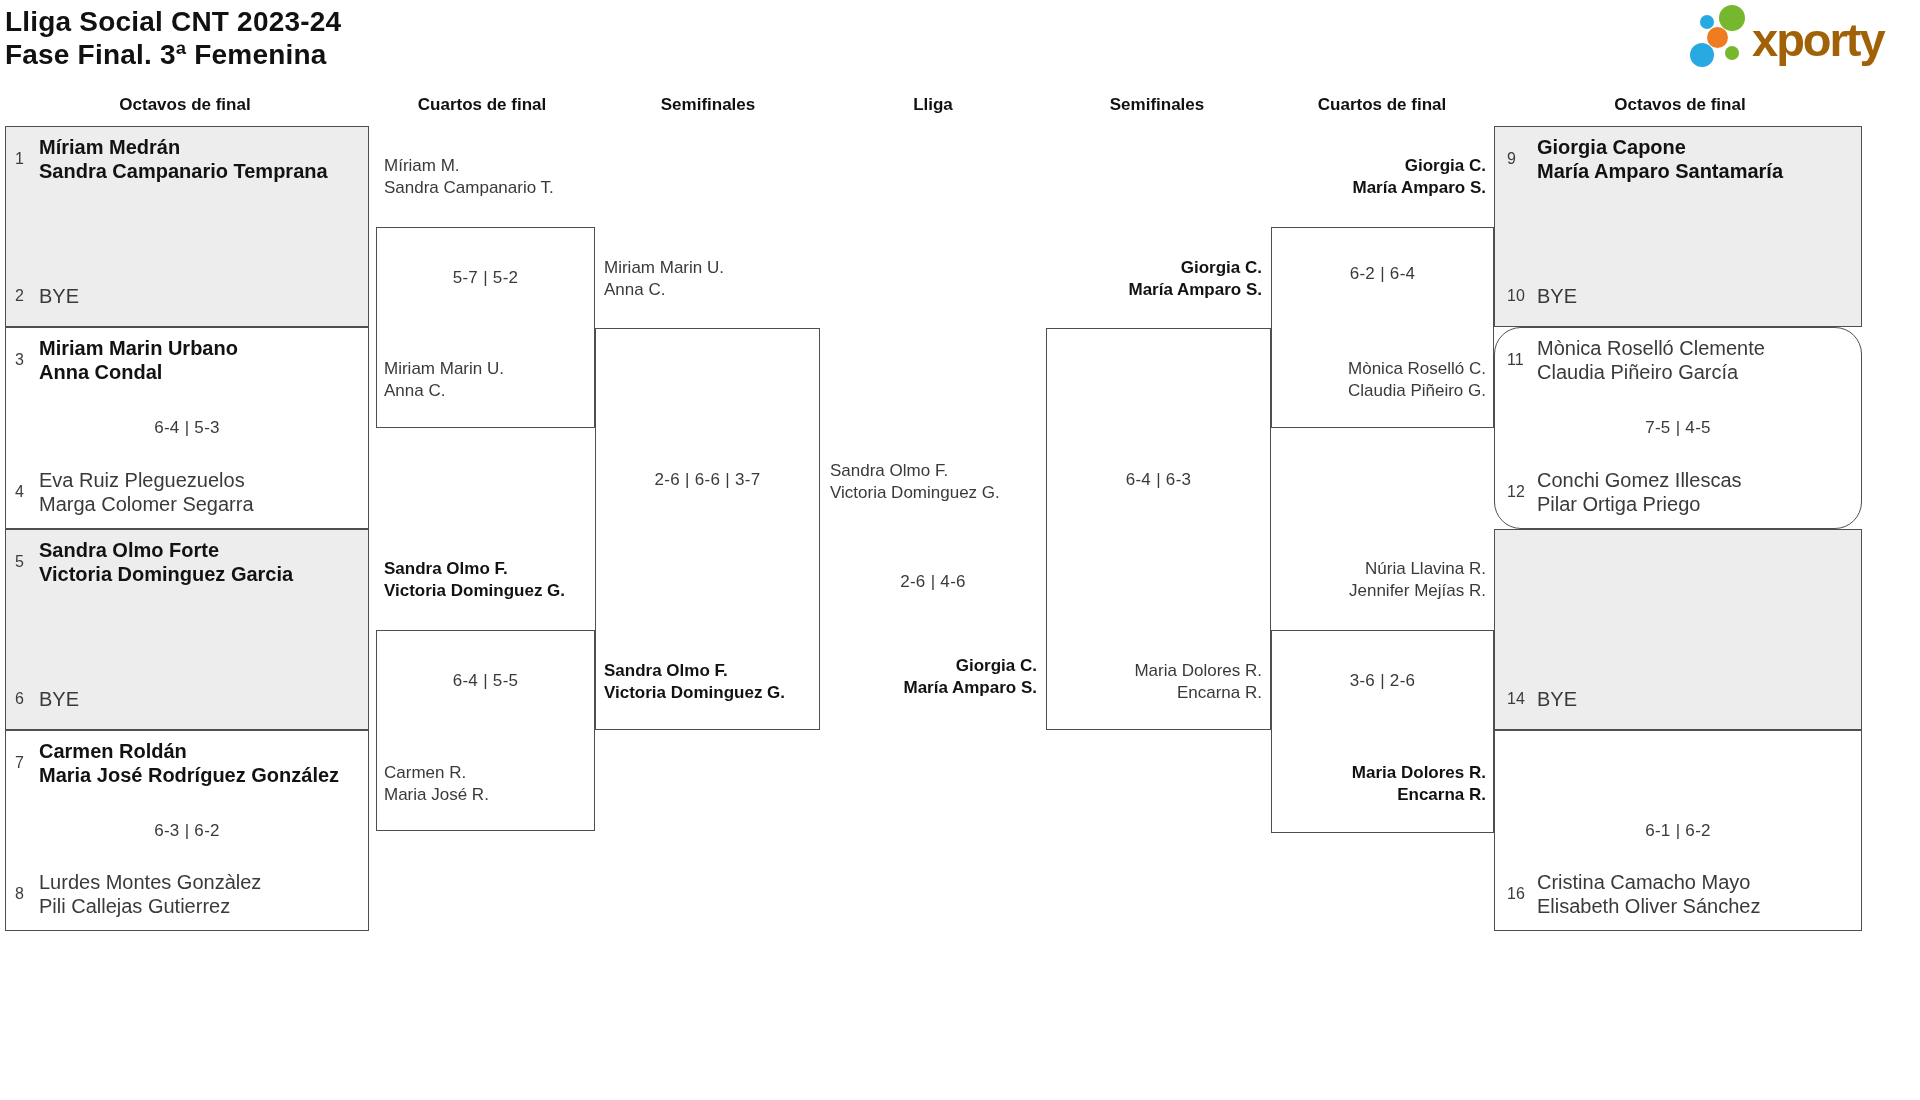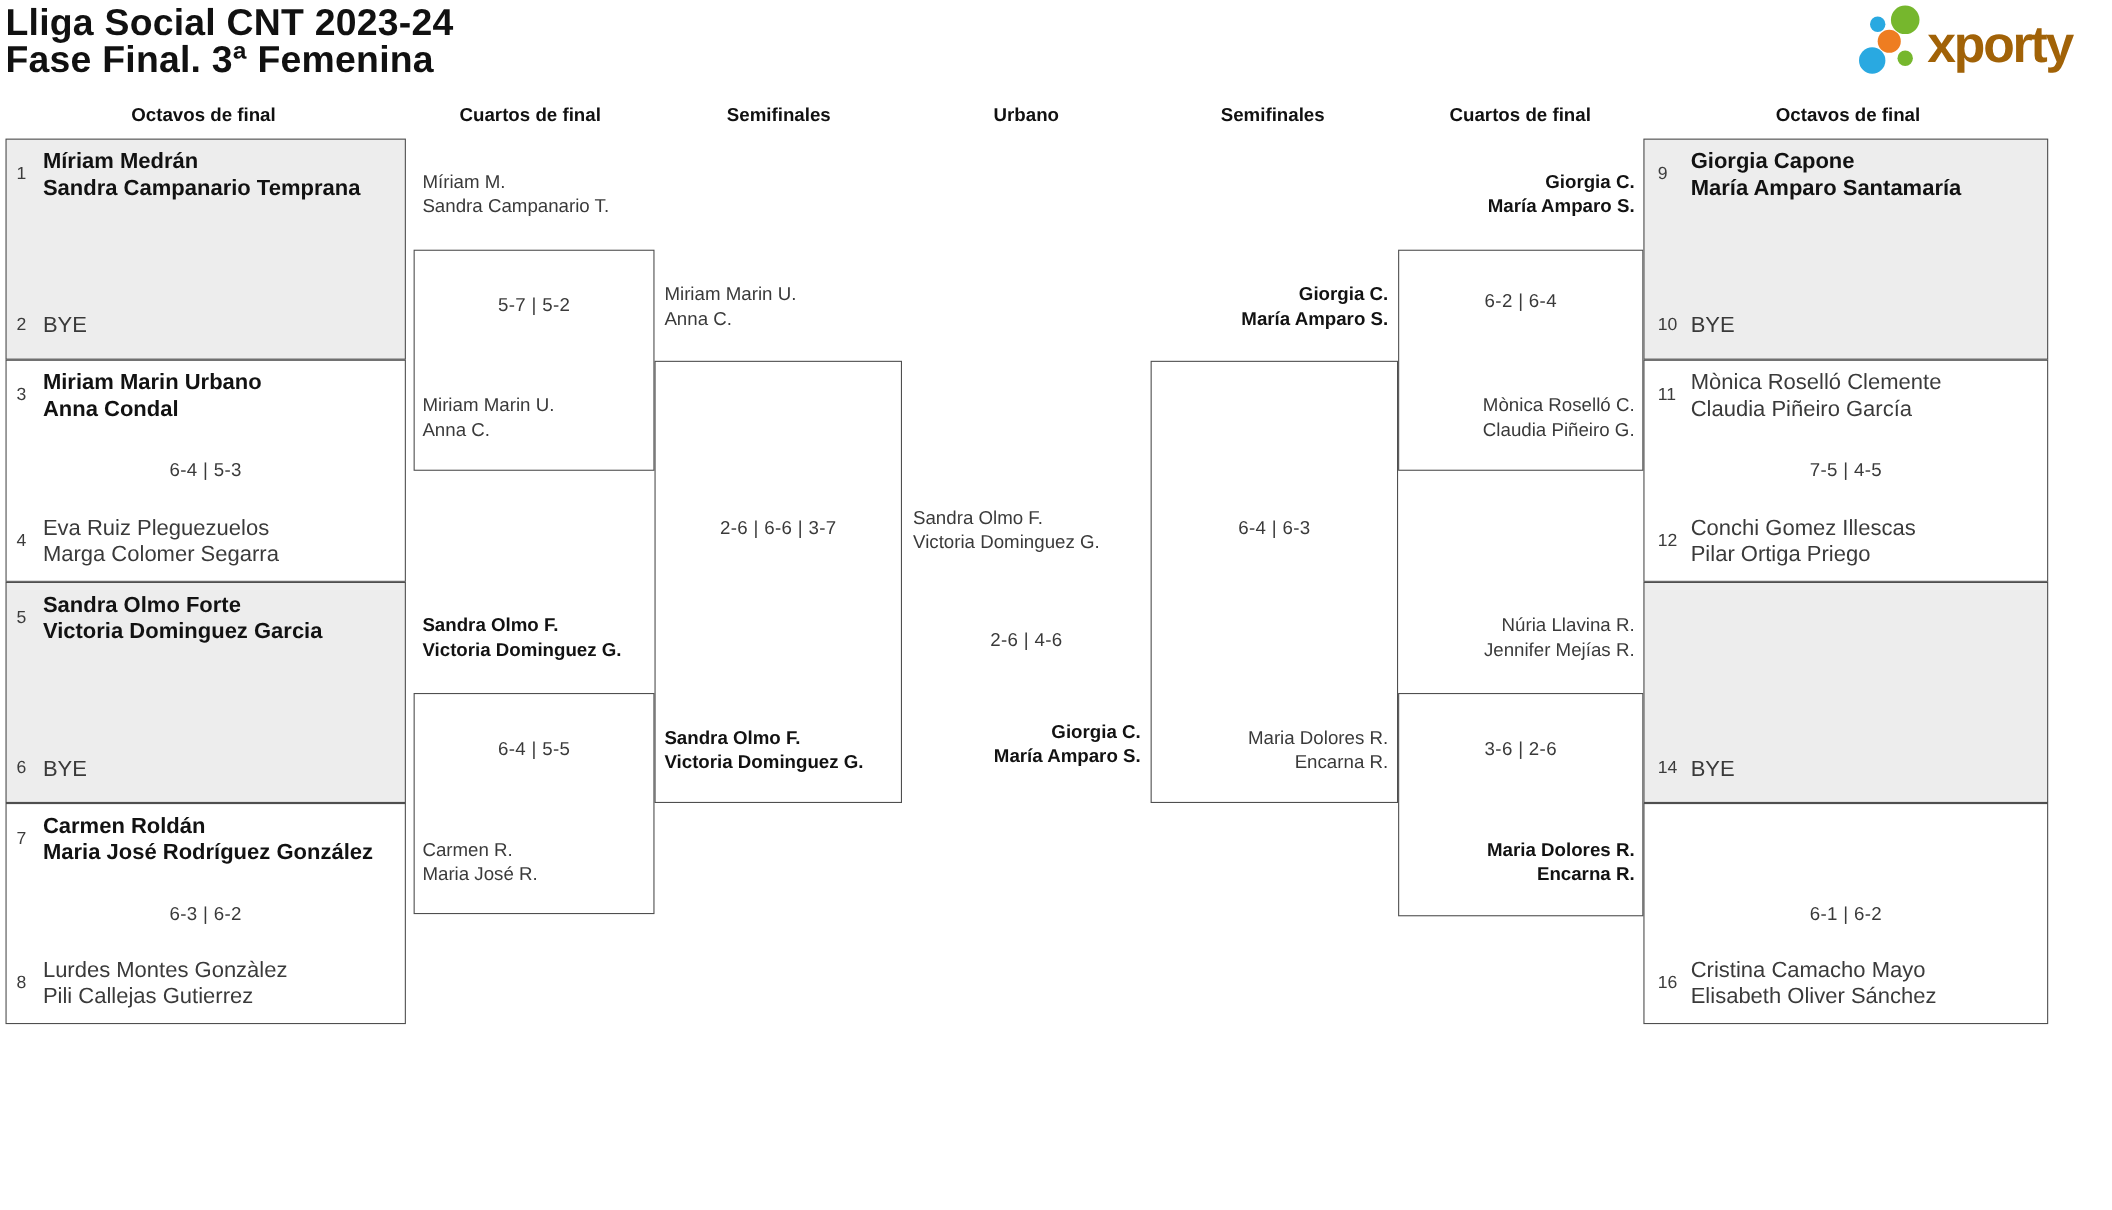--- a/index.html
+++ b/index.html
@@ -4,21 +4,21 @@
 <style>
   html,body { margin:0; padding:0; background:#ffffff; }
   #stage {
     position:relative; width:1920px; height:1100px; background:#ffffff;
     font-family:"Liberation Sans","DejaVu Sans",sans-serif; color:#1a1a1a;
     overflow:hidden;
   }
   .abs { position:absolute; }
 
   
-  .title { left:5px; top:5px; font-size:34px; line-height:33px; font-weight:700; color:#111; letter-spacing:0.2px; }
+  .title { left:5px; top:5px; font-size:28px; line-height:33px; font-weight:700; color:#111; letter-spacing:0.2px; }
 
   
   .logo { left:1688px; top:6px; width:225px; height:66px; }
   .dot { position:absolute; border-radius:50%; }
   .logo-word { position:absolute; left:64px; top:9px; font-size:47px; font-weight:800; letter-spacing:-2px; line-height:50px; }
 
   
   .round-header { top:95px; width:260px; text-align:center; font-size:17px; font-weight:600; color:#111; }
 
   
@@ -59,21 +59,21 @@
     <span class="dot" style="left:12px;top:9px;width:14px;height:14px;background:#29a9e1;"></span>
     <span class="dot" style="left:19px;top:21px;width:21px;height:21px;background:#ee7d21;"></span>
     <span class="dot" style="left:2px;top:37px;width:24px;height:24px;background:#29a9e1;"></span>
     <span class="dot" style="left:37px;top:40px;width:14px;height:14px;background:#76b72d;"></span>
     <span class="logo-word" style="color:#a16207;">xporty</span>
   </div>
 
   <div class="abs round-header" style="left:55px;">Octavos de final</div>
   <div class="abs round-header" style="left:352px;">Cuartos de final</div>
   <div class="abs round-header" style="left:578px;">Semifinales</div>
-  <div class="abs round-header" style="left:803px;">Urbano</div>
+  <div class="abs round-header" style="left:803px;">Lliga</div>
   <div class="abs round-header" style="left:1027px;">Semifinales</div>
   <div class="abs round-header" style="left:1252px;">Cuartos de final</div>
   <div class="abs round-header" style="left:1550px;">Octavos de final</div>
 
   <div class="box shaded" style="left:5px;top:126px;width:364px;height:201px;">
     <div class="team top">
       <span class="seed">1</span>
       <div class="names b">
         <div>Míriam Medrán</div>
         <div>Sandra Campanario Temprana</div>
@@ -224,21 +224,21 @@
       </div>
     </div>
     <div class="team bot single">
       <span class="seed">10</span>
       <div class="names">
         <div>BYE</div>
       </div>
     </div>
   </div>
 
-  <div class="box rt" style="left:1494px;top:327px;width:368px;height:202px;">
+  <div class="box rt" style="left:1494px;top:327px;width:368px;height:202px;border-radius:27px;">
     <div class="team top">
       <span class="seed">11</span>
       <div class="names">
         <div>Mònica Roselló Clemente</div>
         <div>Claudia Piñeiro García</div>
       </div>
     </div>
     <div class="score mid">7-5 | 4-5</div>
     <div class="team bot">
       <span class="seed">12</span>

